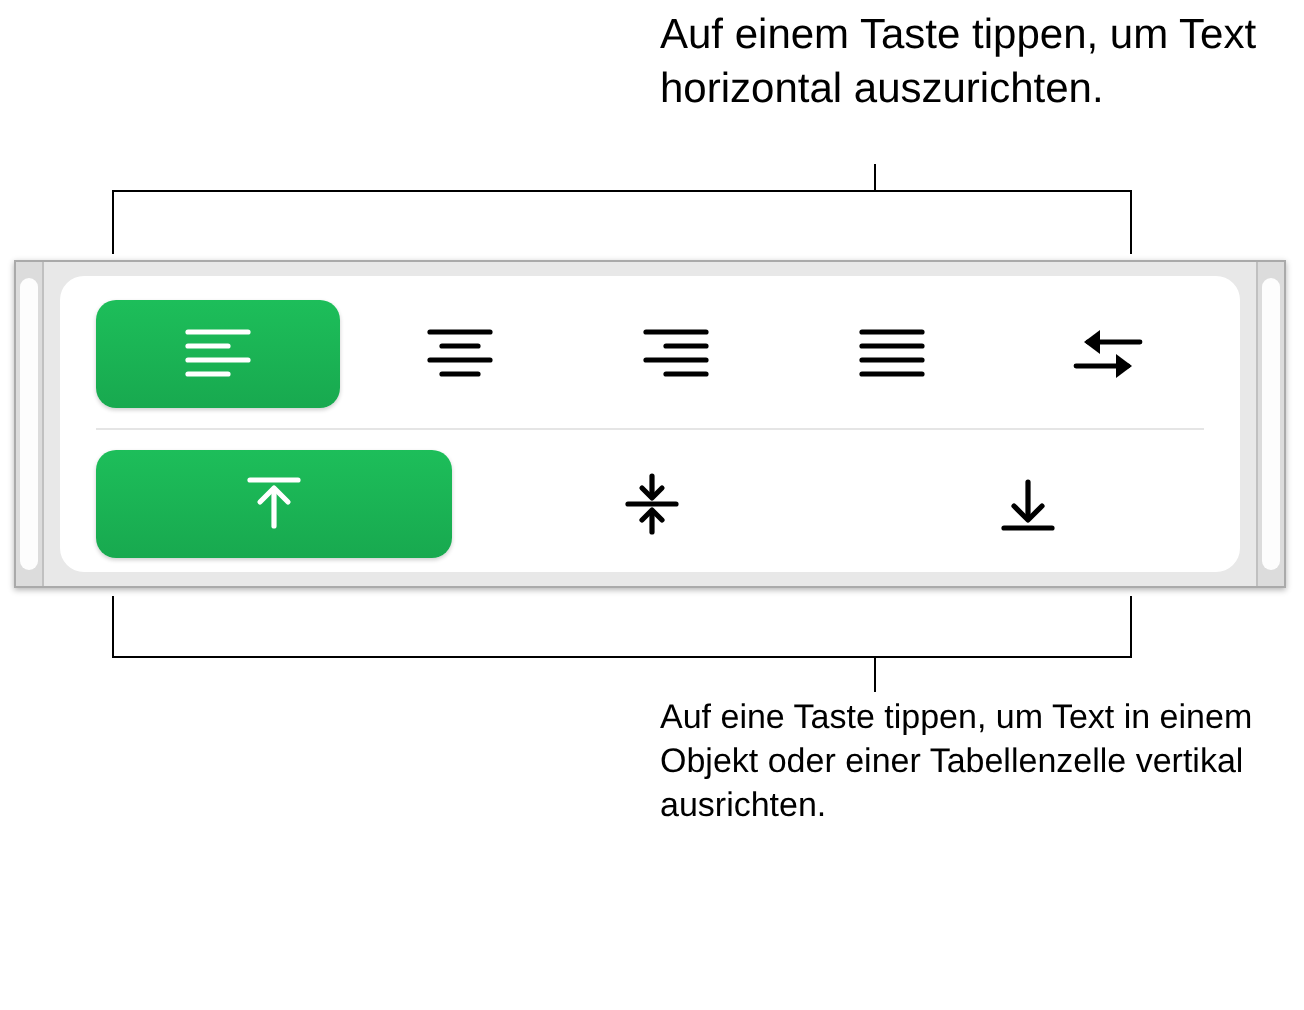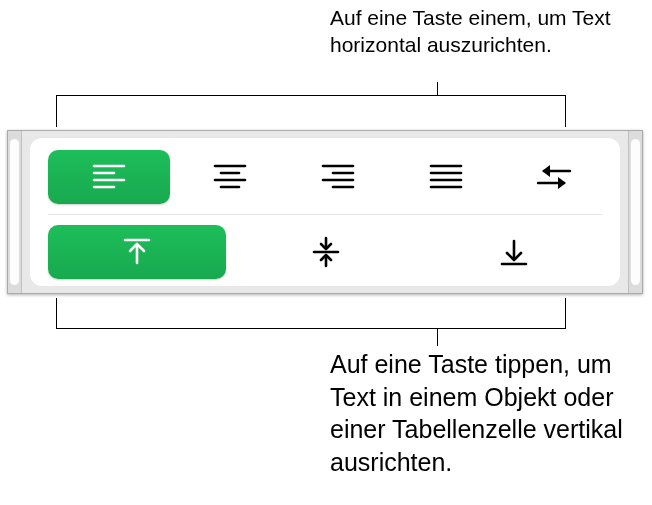--- a/index.html
+++ b/index.html
@@ -20,21 +20,21 @@
       top: 4px;
       font-size: 21px;
       line-height: 1.3;
       color: #000;
       font-weight: 400;
     }
     .callout-bottom {
       position: absolute;
       left: 330px;
       top: 348px;
-      font-size: 25px;
+      font-size: 17px;
       line-height: 1.3;
       color: #000;
       font-weight: 400;
     }
     .callout-line-top-left-tick {
       position: absolute;
       left: 56px;
       top: 95px;
       width: 1px;
       height: 32px;
@@ -174,21 +174,21 @@
     .btn-v.wide {
       flex: 0 0 178px;
     }
     svg {
       display: block;
     }
   </style>
 </head>
 <body>
 
-<div class="callout-top">Auf eine Taste einem, um Text horizontal auszurichten.</div>
+<div class="callout-top">Auf einem Taste tippen, um Text horizontal auszurichten.</div>
 <div class="callout-line-top-vertical"></div>
 <div class="callout-line-top-span"></div>
 <div class="callout-line-top-left-tick"></div>
 <div class="callout-line-top-right-tick"></div>
 
 <div class="panel-wrapper">
   <div class="scrollbar-track">
     <div class="scrollbar-thumb"></div>
   </div>
   <div class="panel-inner">

